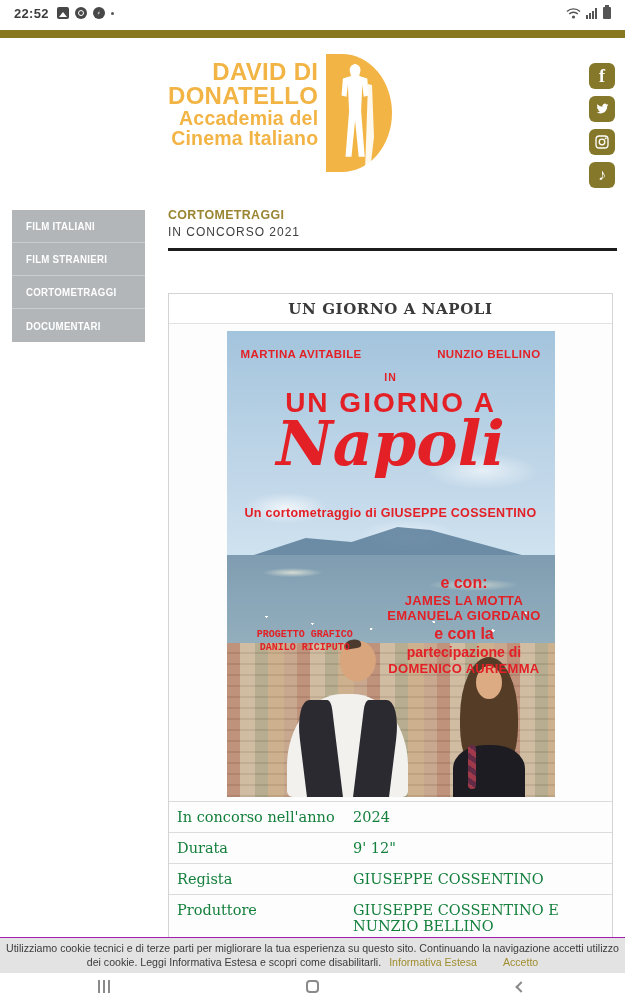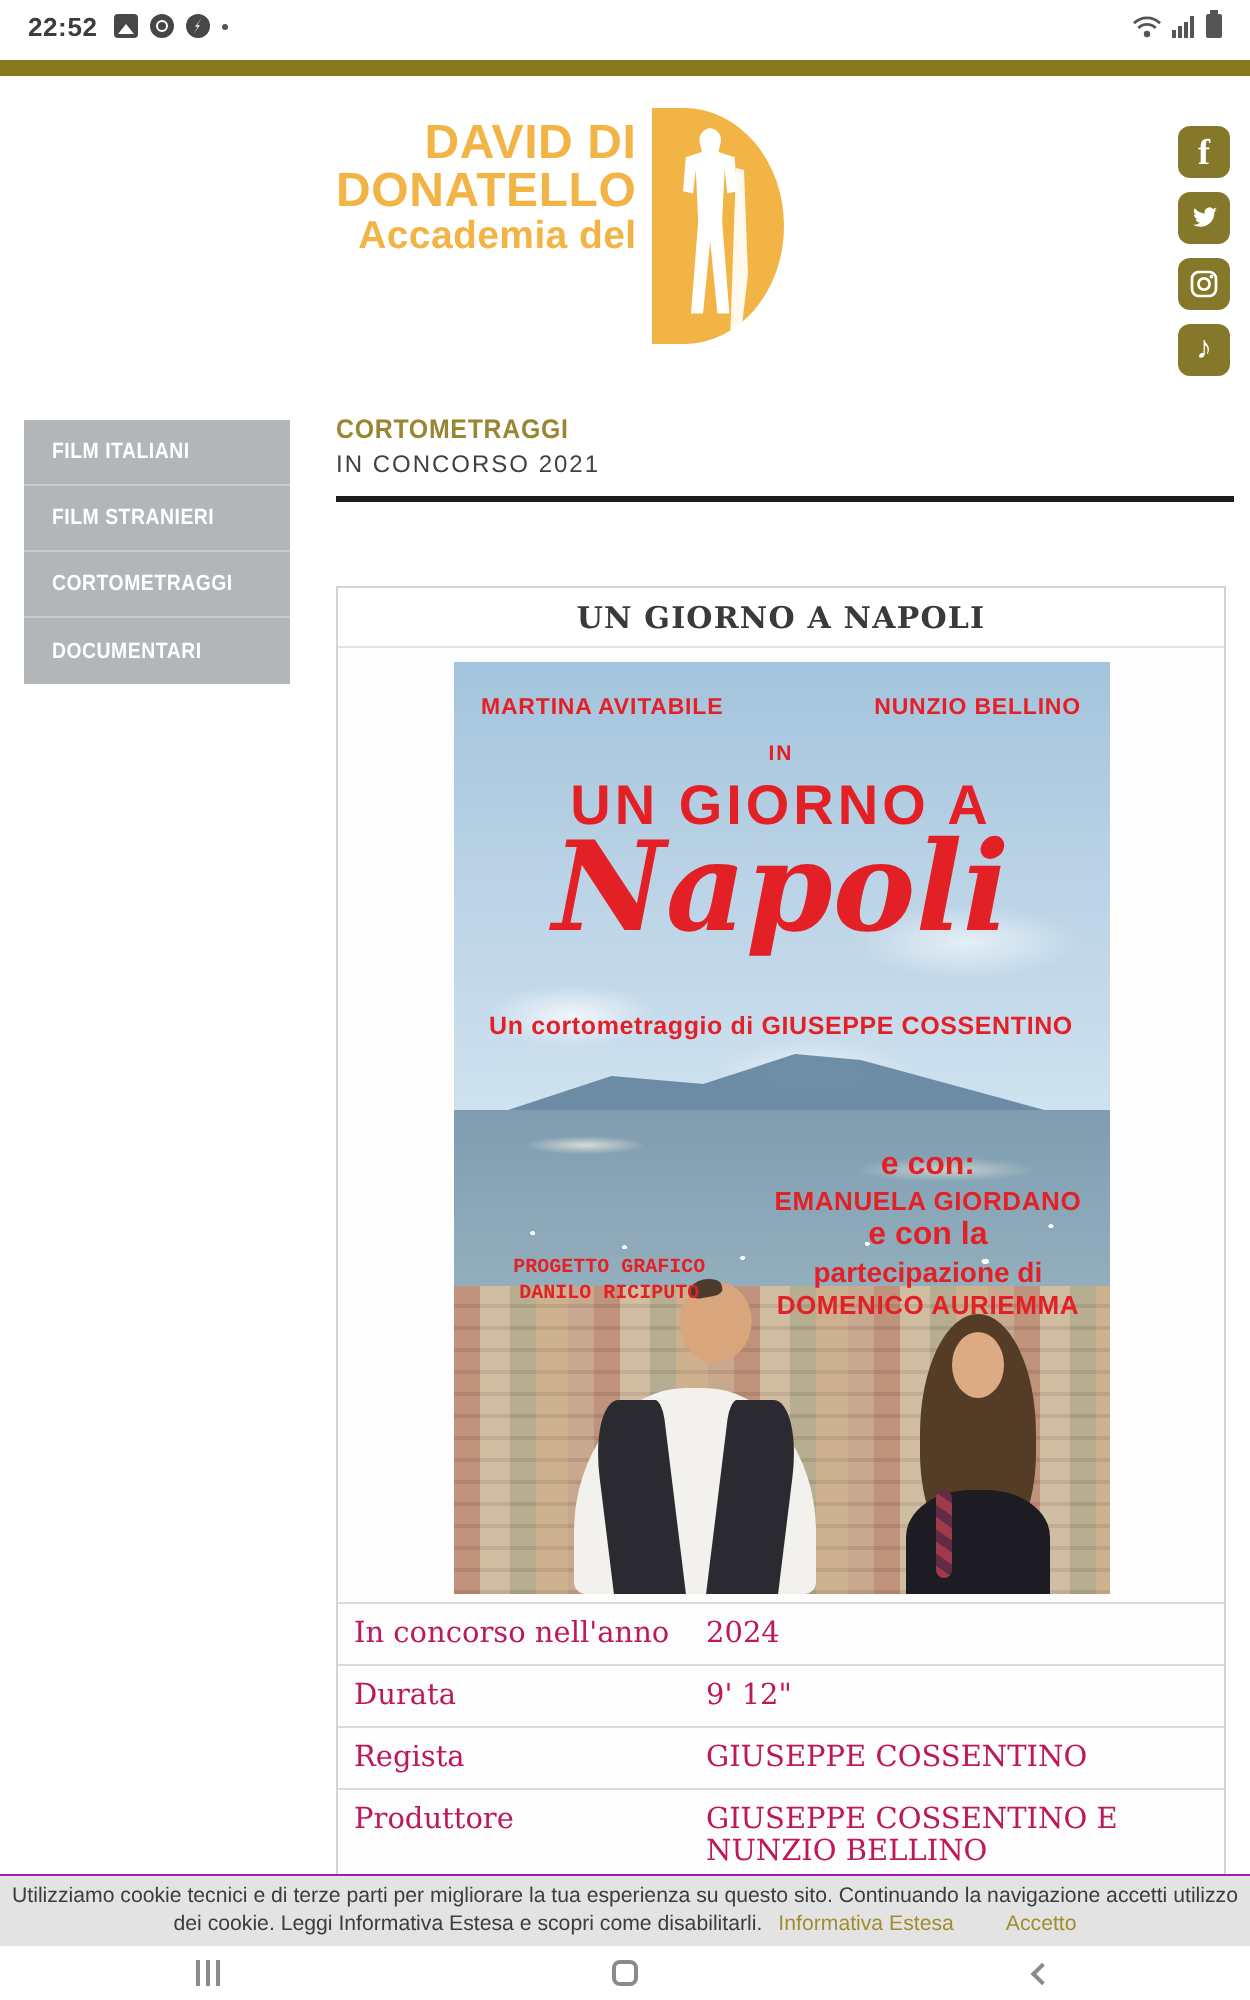--- a/index.html
+++ b/index.html
@@ -120,21 +120,21 @@
   .pt-title2 { top:80px; left:0; right:0; text-align:center; font-size:62px;
     font-family:"DejaVu Serif", serif; font-style:italic; line-height:1.05; }
   .pt-dir { top:175px; left:0; right:0; text-align:center; font-size:12.5px; letter-spacing:.3px; }
   .pt-econ { top:242px; left:46%; right:4px; text-align:center; line-height:1.22; }
   .pt-econ .sm { font-size:16px; } .pt-econ .nm { font-size:13px; letter-spacing:.3px; }
   .pt-econ .md { font-size:14px; }
   .pt-design { top:297px; left:6px; width:44%; text-align:center; font-size:10px; line-height:1.3;font-family:Liberation Mono, monospace; }
   
   .detail-table { background:#fdfdfd; }
   .detail-row { display:flex; border-top:1px solid #dcdcdc; padding:7px 10px 7px 8px;
-    font-family:"DejaVu Serif", serif; font-size:14.5px; color:#be185d; }
+    font-family:"DejaVu Serif", serif; font-size:14.5px; color:#15803d; }
   .detail-row .lbl { flex:0 0 176px; }
   .detail-row .val { flex:1; }
   
   .cookie-banner { position:absolute; top:937px; left:0; width:625px; min-height:36px;
     background:#e3e3e3; border-top:1px solid #a21caf; z-index:10;
     font-size:10.6px; color:#3c3c3c; text-align:center; padding:3px 2px; line-height:1.35; }
   .cookie-banner a { color:#a08d2f; text-decoration:none; cursor:pointer; }
   .cookie-link-sep { display:inline-block; width:26px; }
   .cookie-gap { display:inline-block; width:8px; }
   
@@ -176,20 +176,21 @@
     </span>
   </div>
 
   <div class="olive-bar"></div>
 
   <div class="header-logo">
     <div class="logo-text">
       <div class="logo-title">DAVID DI</div>
       <div class="logo-title">DONATELLO</div>
       <div class="logo-sub">Accademia del</div>
+      <div class="logo-sub">Cinema Italiano</div>
     </div>
     <div class="logo-mark">
       <svg width="68" height="118" viewBox="0 0 68 118">
         <path d="M2 0 h16 a50 59 0 0 1 0 118 h-16 z" fill="#f2b445"></path>
         <path d="M30 10 c4 0 6.5 2.6 6.5 6 0 2.4-1.2 3.8-1.2 6 l8 2.6 1.4 17 -5 1.2 -1.4 -12 -1.2 26 3.6 46 -6 0 -3.6 -36 -3.6 36 -6 0 3.6 -46 -1.2 -26 -1.4 12 -5 -1.2 1.4 -17 8 -2.6 c0 -2.2-1.2-3.6-1.2-6 0-3.4 2.5-6 6.3-6 z" fill="#fff"></path>
         <path d="M44 30 l4 1 2 52 -4 34 -5 0 z" fill="#fff" opacity=".9"></path>
       </svg>
     </div>
   </div>
 
@@ -263,20 +264,21 @@
         <div class="pt pt-actors">
           <span>MARTINA AVITABILE</span>
           <span>NUNZIO BELLINO</span>
         </div>
         <div class="pt pt-in">IN</div>
         <div class="pt pt-title1">UN GIORNO A</div>
         <div class="pt pt-title2">Napoli</div>
         <div class="pt pt-dir">Un cortometraggio di GIUSEPPE COSSENTINO</div>
         <div class="pt pt-econ">
           <div class="sm">e con:</div>
+          <div class="nm">JAMES LA MOTTA</div>
           <div class="nm">EMANUELA GIORDANO</div>
           <div class="sm">e con la</div>
           <div class="md">partecipazione di</div>
           <div class="nm">DOMENICO AURIEMMA</div>
         </div>
         <div class="pt pt-design">
           <div>PROGETTO GRAFICO</div>
           <div>DANILO RICIPUTO</div>
         </div>
       </div>

